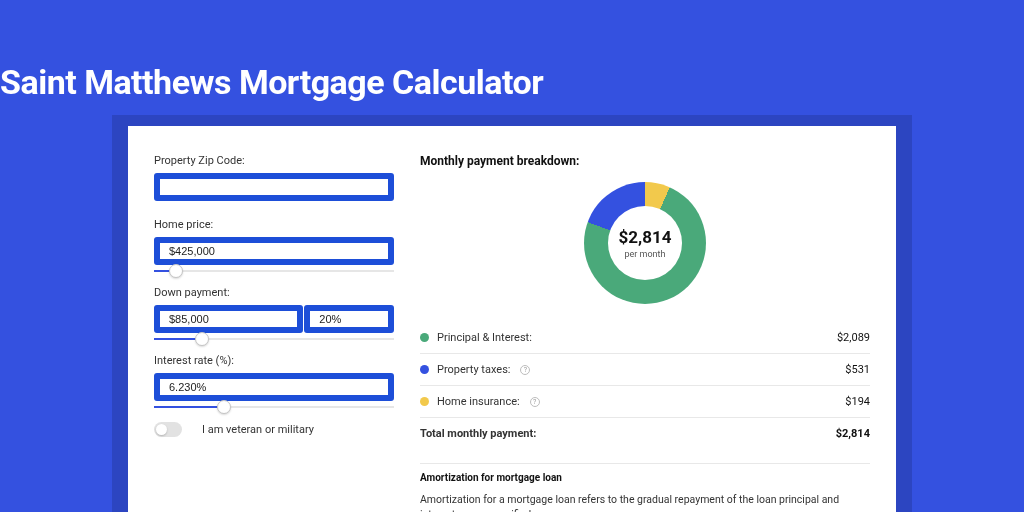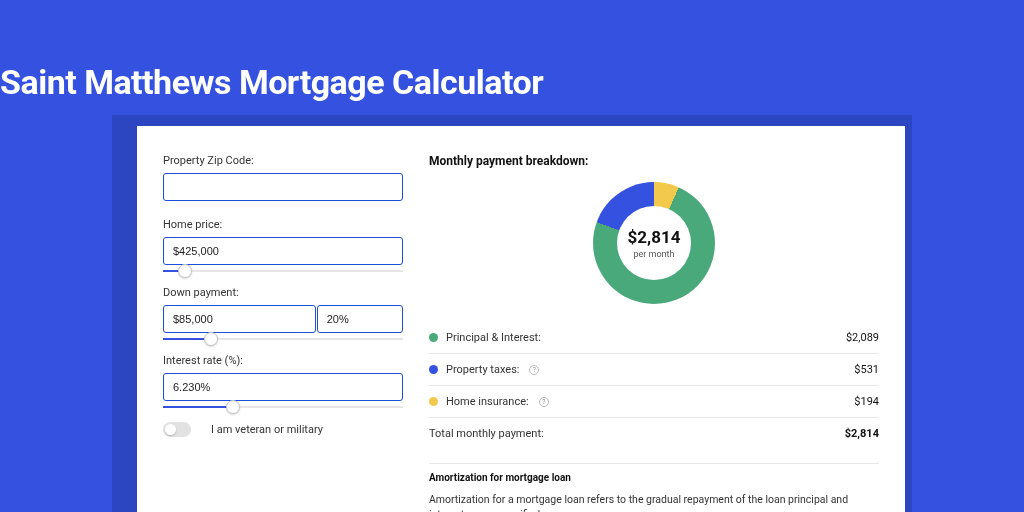--- a/index.html
+++ b/index.html
@@ -22,39 +22,39 @@
     position: absolute;
     top: 115px;
     left: 112px;
     width: 800px;
     height: 397px;
     background: #2c45c1;
   }
   .card {
     position: absolute;
     top: 126px;
-    left: 137px;
+    left: 128px;
     width: 768px;
     background: #fff;
     height: 386px;
     display: flex;
     padding: 28px 26px 0 26px;
     gap: 26px;
   }
   .left-col { width: 240px; flex-shrink: 0; }
   .right-col { flex: 1; }
   .label {
     font-size: 11px;
     color: #333;
     margin-bottom: 6px;
   }
   .input {
     width: 100%;
     height: 28px;
-    border: 1px solid #1d4ed8;
+    border: 6px solid #1d4ed8;
     border-radius: 3px;
     background: #fff;
     font-size: 11px;
     color: #222;
     padding: 0 9px;
   }
   .field { margin-bottom: 17px; position: relative; }
   .field.has-slider { margin-bottom: 21px; }
   .slider-track {
     position: absolute;
@@ -179,21 +179,21 @@
     border-radius: 50%;
     flex-shrink: 0;
   }
   .legend-label { color: #333; }
   .legend-val { color: #111; }
   .legend-divider {
     height: 1px;
     background: #e8e8e8;
     margin: 2px 0;
   }
-  .legend-total .legend-label { font-weight: 400; }
+  .legend-total .legend-label { font-weight: 700; }
   .legend-total .legend-val { font-weight: 700; }
   .info-icon {
     width: 10px;
     height: 10px;
     border: 1px solid #bdbdbd;
     border-radius: 50%;
     font-size: 7px;
     color: #9b9b9b;
     display: inline-flex;
     align-items: center;

